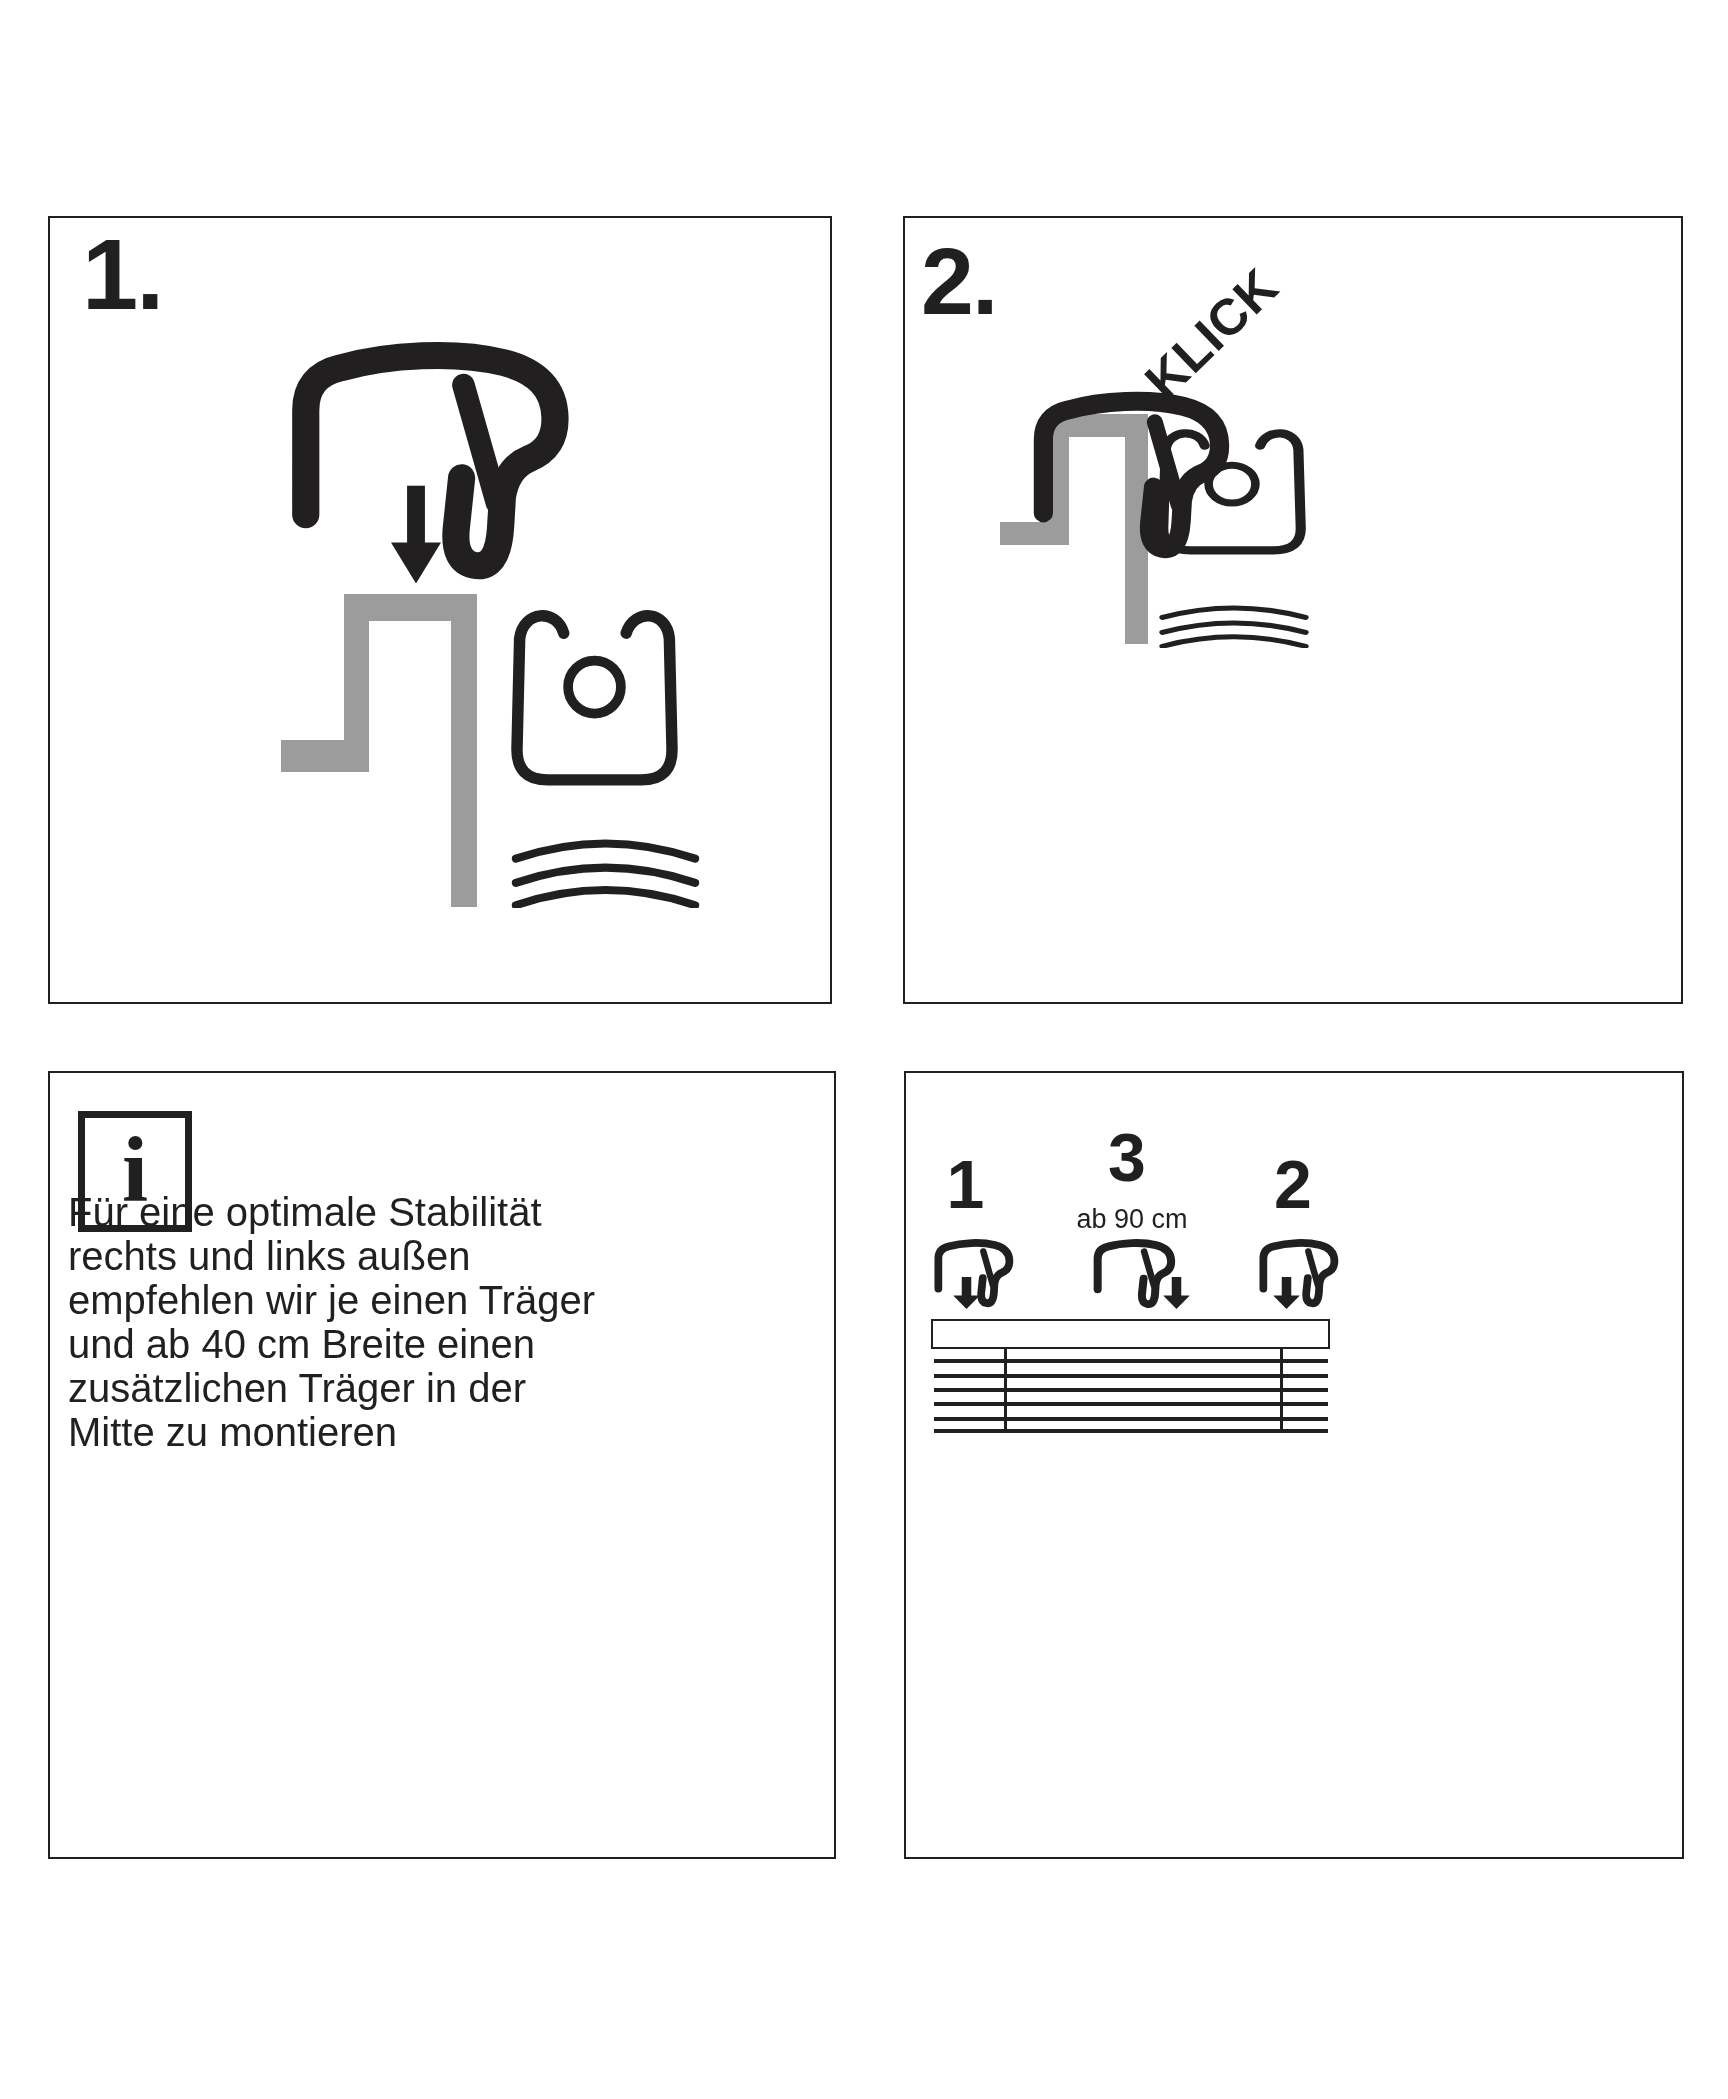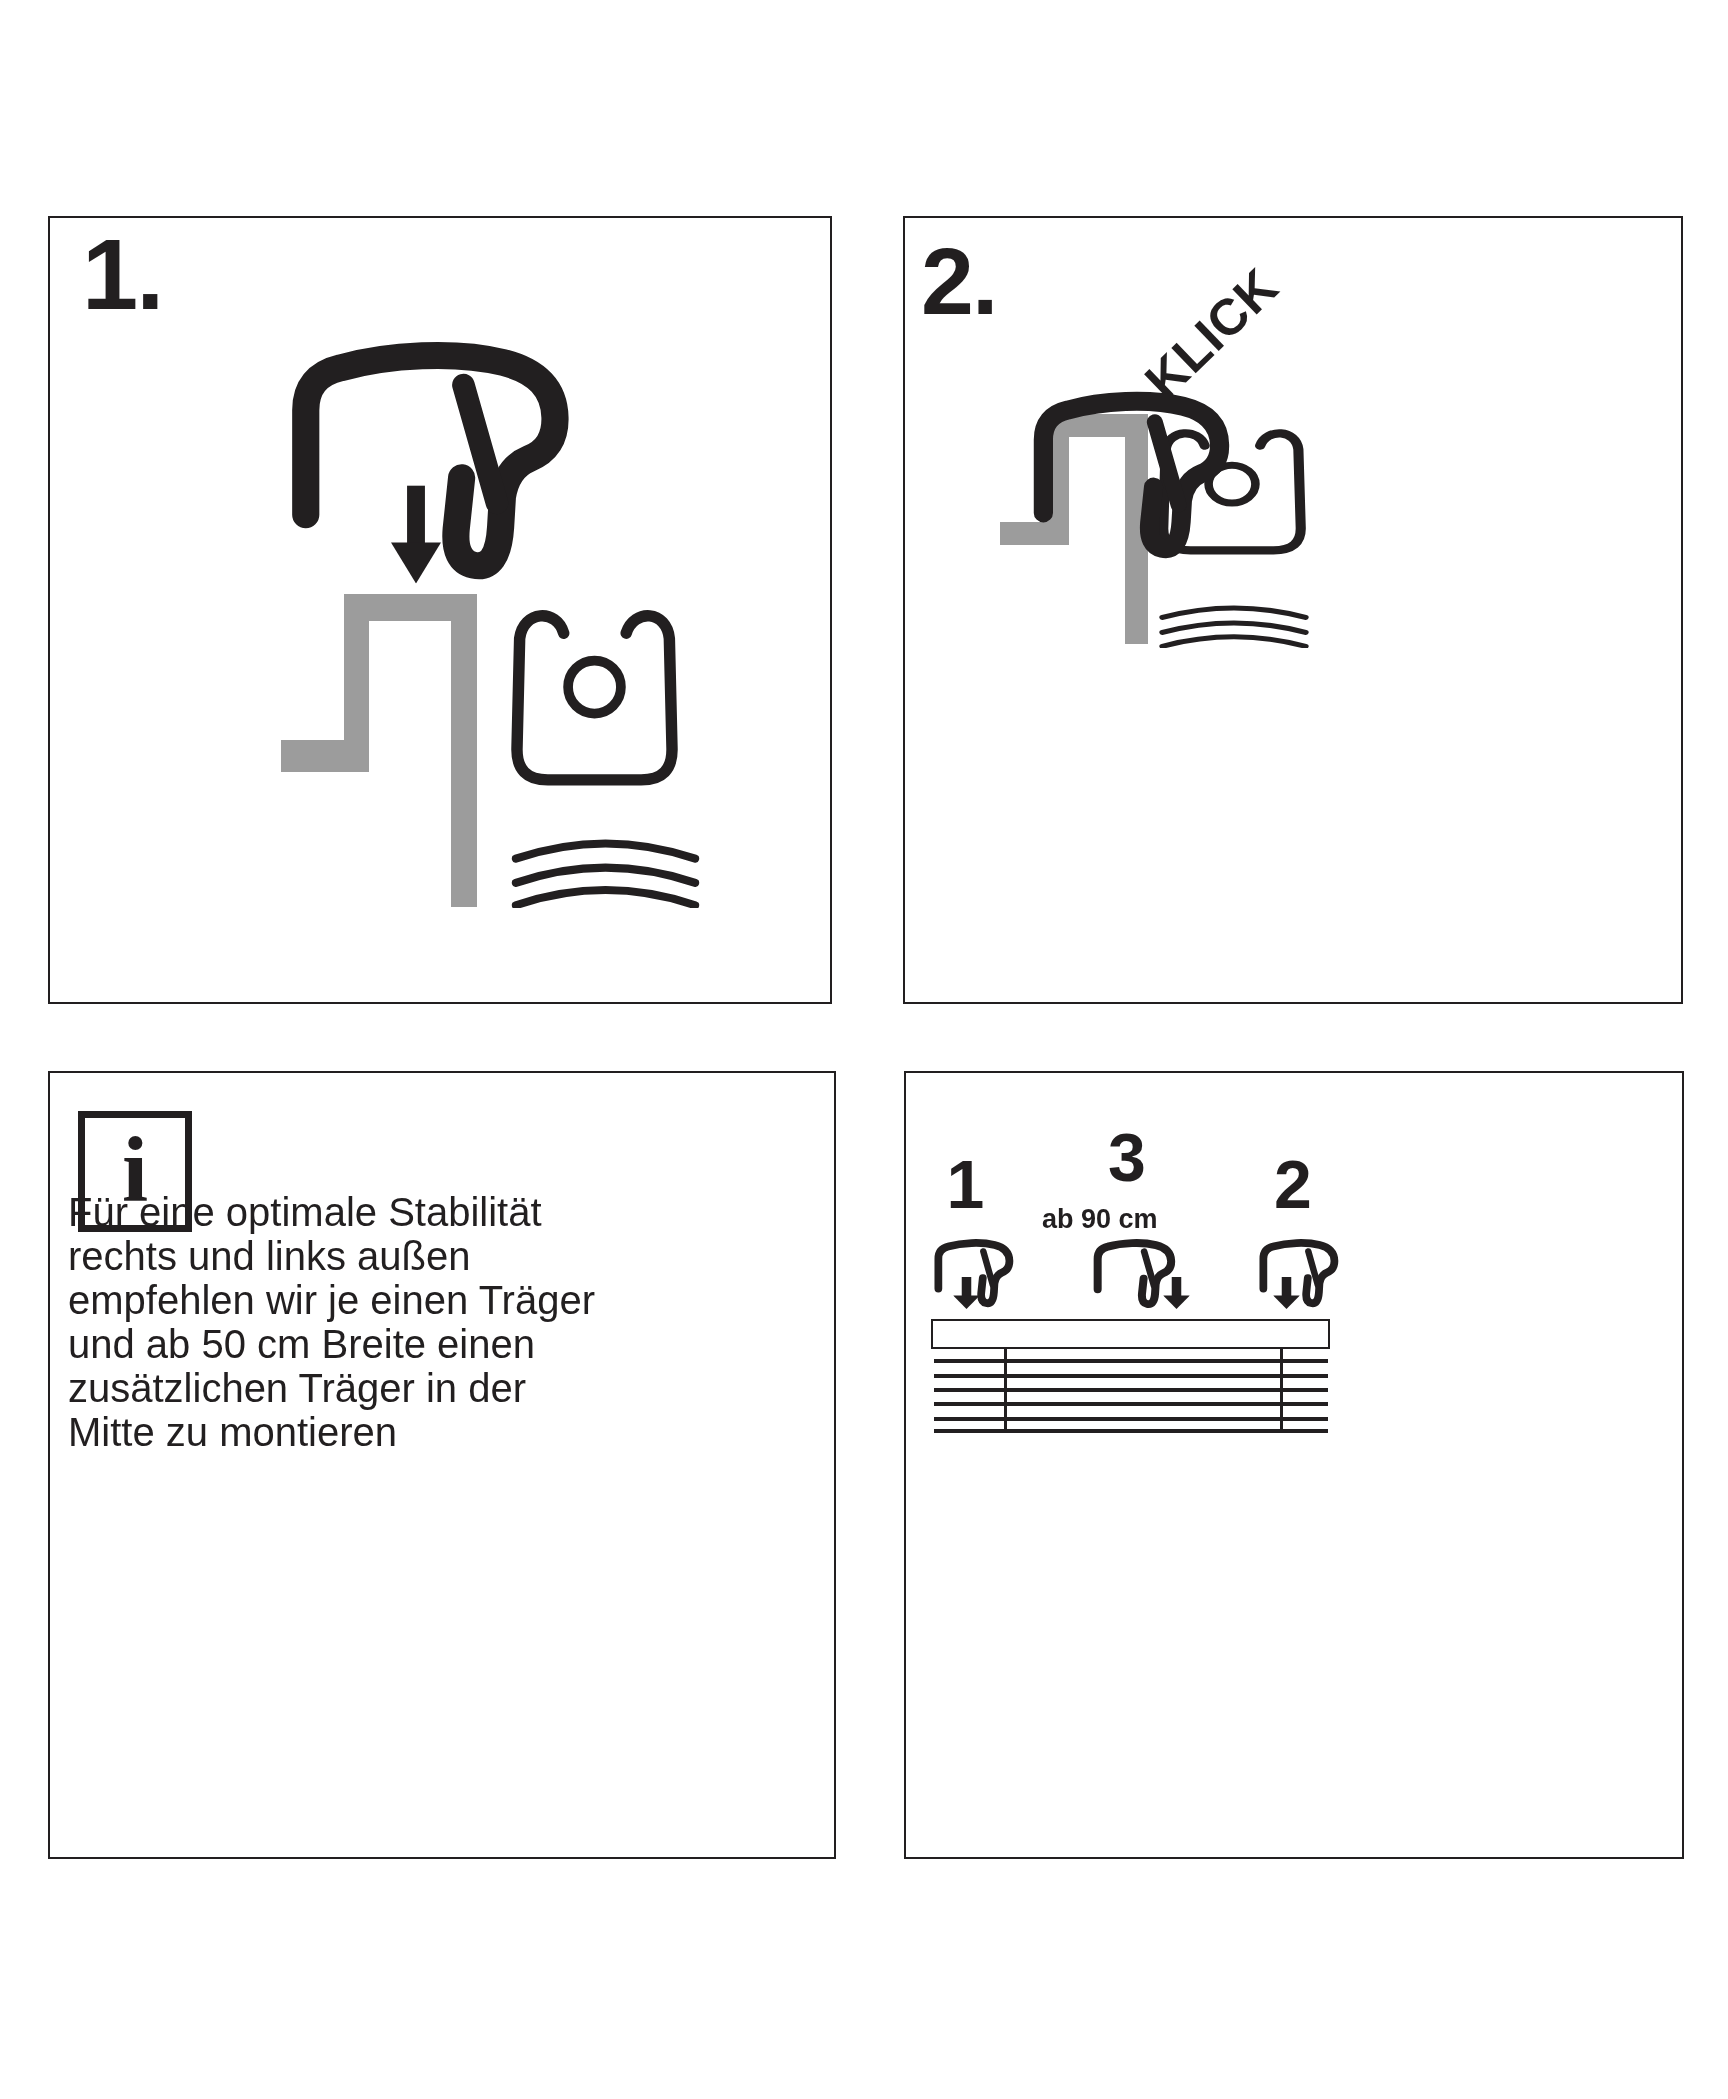--- a/index.html
+++ b/index.html
@@ -23,21 +23,21 @@
   svg.part { position:absolute; display:block; color:var(--ink); }
   
   .info-box { left:28px; top:38px; width:114px; height:121px;
     border:7.2px solid var(--ink); text-align:center; }
   .info-box .iglyph { font-family:"Liberation Serif", serif; font-weight:bold;
     font-size:94px; line-height:103px; }
   .info-text { left:18px; top:117px; width:720px;
     font-size:40px; line-height:44px; letter-spacing:0; }
   
   .order-num { font-weight:bold; font-size:68px; line-height:1; text-align:center; width:72px; }
-  .width-note { font-weight:bold; font-size:27px; line-height:1; text-align:left; width:180px; }
+  .width-note { font-weight:normal; font-size:27px; line-height:1; text-align:center; width:180px; }
   .headrail { left:25px; top:246px; width:399px; height:30px;
     border:2.7px solid var(--ink); background:var(--bg); position:absolute; }
   .slat { left:28px; width:394px; height:3.6px; background:var(--ink); position:absolute; }
   .cord { top:275px; width:2.7px; height:85px; background:var(--ink); position:absolute; }
 </style>
 </head>
 <body>
 
 <svg width="0" height="0" style="position:absolute">
   <defs>
@@ -109,21 +109,21 @@
   </div>
 
   <div class="panel" id="panel-3">
     <div class="abs info-box">
       <div class="iglyph">i</div>
     </div>
     <div class="abs info-text">
       <div>Für eine optimale Stabilität</div>
       <div>rechts und links außen</div>
       <div>empfehlen wir je einen Träger</div>
-      <div>und ab 50 cm Breite einen</div>
+      <div>und ab 40 cm Breite einen</div>
       <div>zusätzlichen Träger in der</div>
       <div>Mitte zu montieren</div>
     </div>
   </div>
 
   <div class="panel" id="panel-4">
     <div class="abs order-num" style="left:23.4px;  top:77px;">1</div>
     <div class="abs order-num" style="left:185px; top:50px;">3</div>
     <div class="abs width-note" style="left:136px; top:133px;">ab 90 cm</div>
     <div class="abs order-num" style="left:351px; top:77px;">2</div>

